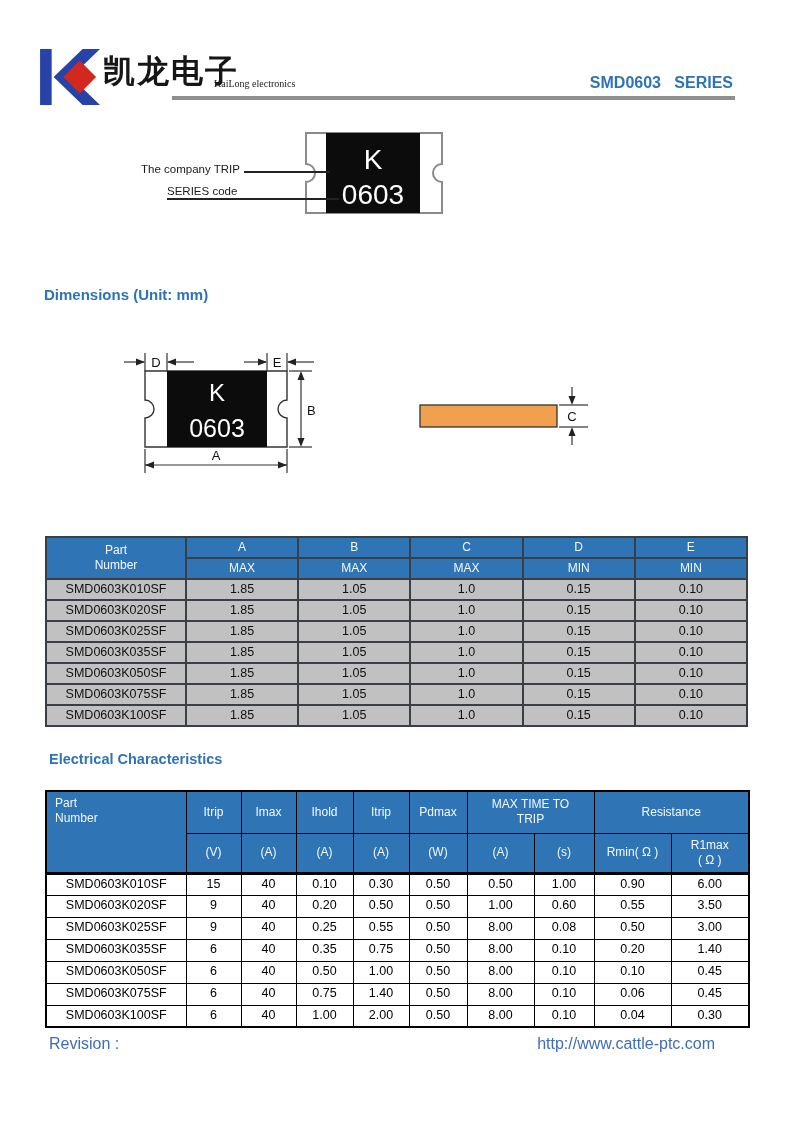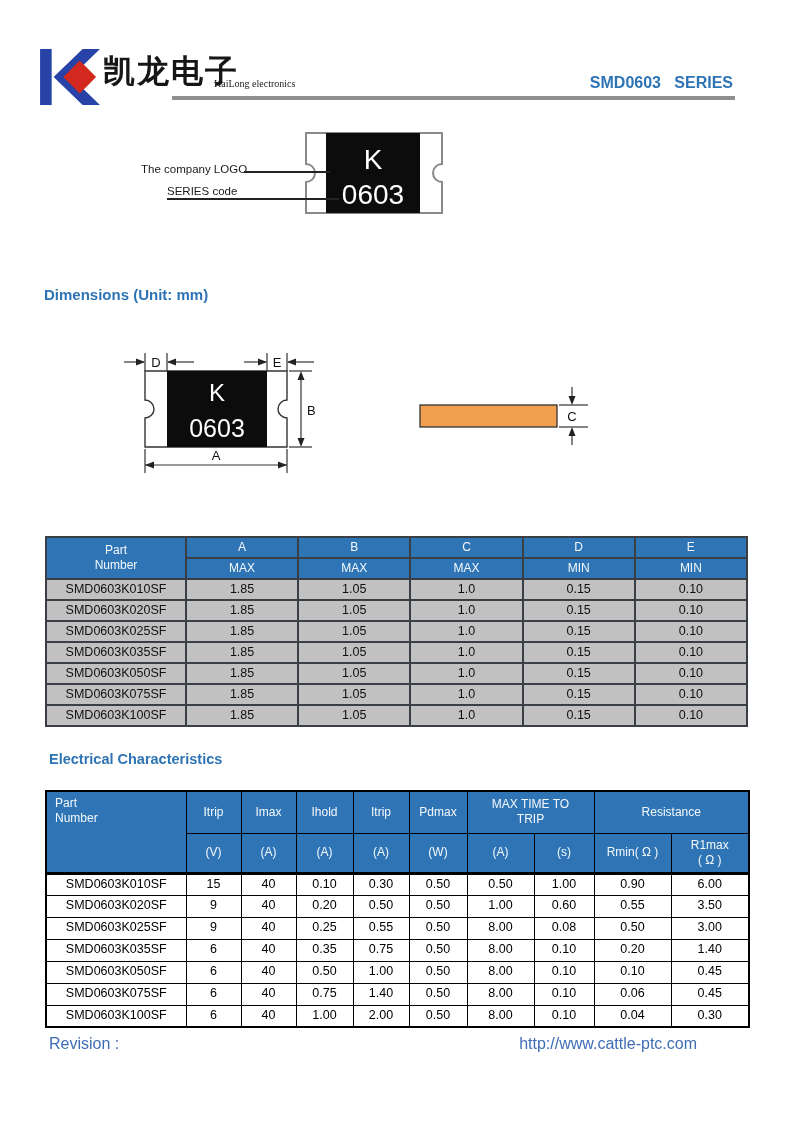--- a/index.html
+++ b/index.html
@@ -70,21 +70,21 @@
   <div class="abs brand-en">KaiLong electronics</div>
   <div class="abs series-title">SMD0603   SERIES</div>
   <div class="abs header-rule"></div>
 
   <svg class="abs" style="left:304px;top:131px" width="140" height="84" viewBox="0 0 140 84">
     <path d="M2,2 H138 V33 A9,9 0 0,0 138,51 V82 H2 V51 A9,9 0 0,0 2,33 Z" fill="#ffffff" stroke="#8a8a8a" stroke-width="2"></path>
     <rect x="22" y="2" width="94" height="80" fill="#0c0c0c"></rect>
     <text x="69" y="38" font-size="28" fill="#fff" text-anchor="middle">K</text>
     <text x="69" y="73" font-size="28" fill="#fff" text-anchor="middle">0603</text>
   </svg>
-  <div class="abs callout" style="left:141px;top:163px">The company LOGO</div>
+  <div class="abs callout" style="left:141px;top:163px">The company TRIP</div>
   <div class="abs callout-line" style="left:244px;top:171px;width:86px"></div>
   <div class="abs callout" style="left:167px;top:185px">SERIES code</div>
   <div class="abs callout-line" style="left:167px;top:198px;width:172px"></div>
 
   <div class="abs section-heading" style="left:44px;top:286px">Dimensions (Unit: mm)</div>
 
   <svg class="abs" style="left:120px;top:345px" width="500" height="135" viewBox="0 0 500 135" stroke-linecap="butt" fill="none">
 
     <path d="M25,26 H167 V55 A9,9 0 0,0 167,73 V102 H25 V73 A9,9 0 0,0 25,55 Z" fill="#ffffff" stroke="#333" stroke-width="1.4"></path>
     <rect x="47" y="26" width="100" height="76" fill="#0c0c0c"></rect>
@@ -366,15 +366,15 @@
           <td>0.50</td>
           <td>8.00</td>
           <td>0.10</td>
           <td>0.04</td>
           <td>0.30</td>
         </tr>
       </tbody>
   </table>
 
   <div class="abs footer-text" style="left:49px;top:1035px">Revision :</div>
-  <a class="abs footer-text site-link" style="right:96px;top:1035px" href="#">http://www.cattle-ptc.com</a>
+  <a class="abs footer-text site-link" style="right:78px;top:1035px" href="#">http://www.cattle-ptc.com</a>
 
 </div>
 
 </body></html>

